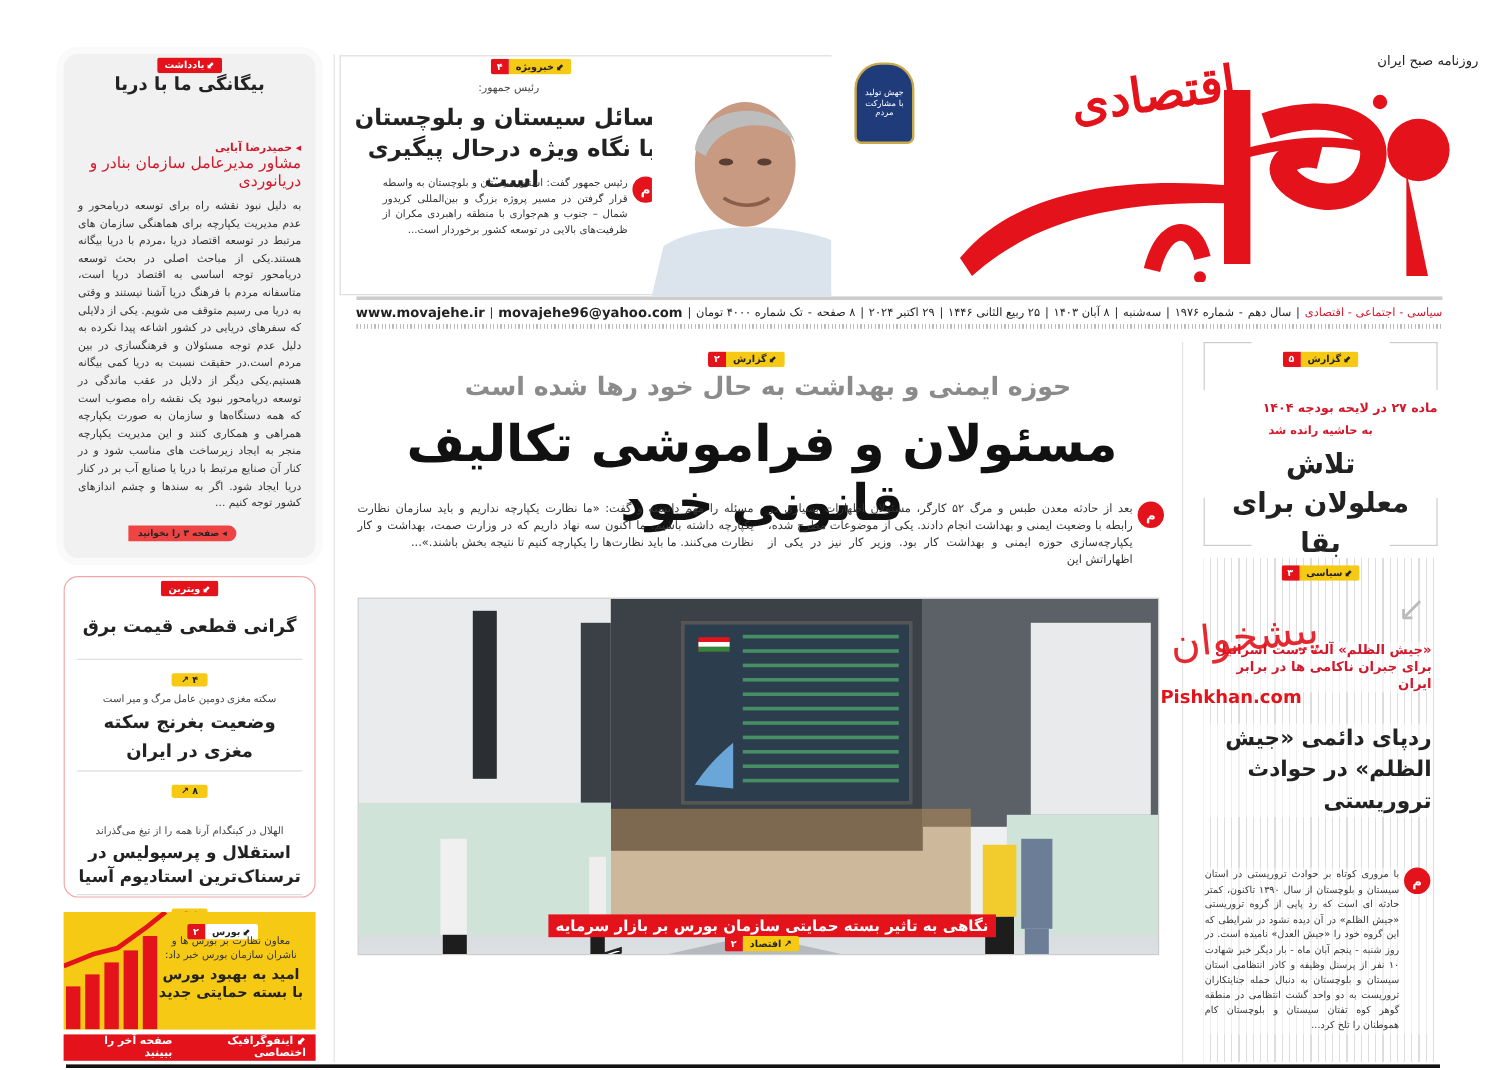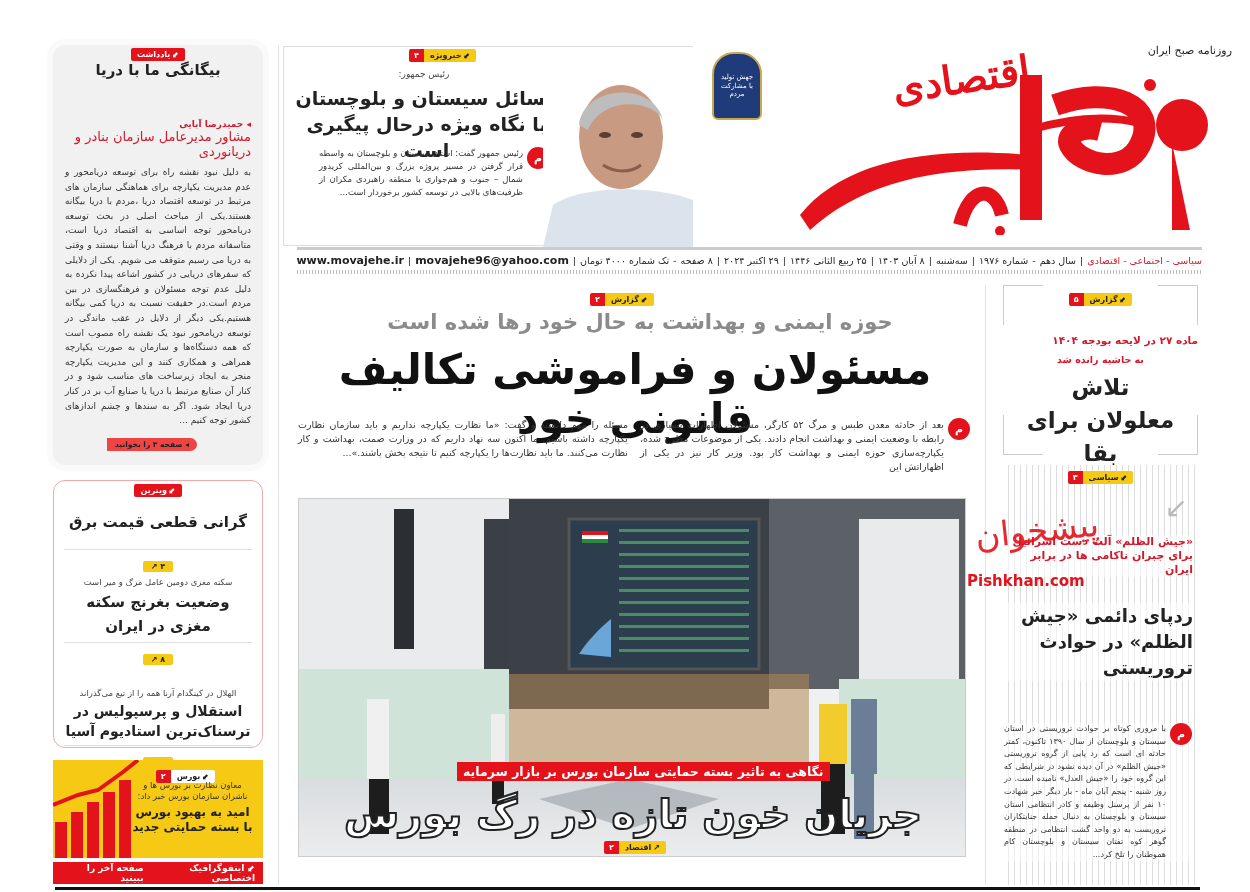--- a/index.html
+++ b/index.html
@@ -26,21 +26,21 @@
   #vitrin-card{left:53px;top:480px;width:210px;height:268px;border:1px solid #f0a8a8;border-radius:12px;background:#fff;}
   #bourse-card{left:53px;top:760px;width:210px;height:98px;background:#f6c915;overflow:hidden;}
   #infographic-bar{left:53px;top:862px;width:210px;height:22px;background:#e3121b;color:#fff;font-size:9px;font-weight:bold;display:flex;justify-content:space-between;align-items:center;padding:0 8px;direction:rtl;}
   .sep{height:1px;background:#ddd;margin:4px 10px;}
   .pg{display:inline-block;background:#f6c915;font-size:8px;font-weight:bold;padding:1px 8px;border-radius:2px;}
   
   #main-kicker{left:300px;top:310px;width:680px;text-align:center;font-size:21px;font-weight:bold;color:#8b8b8b;direction:rtl;}
   #main-headline{left:290px;top:345px;width:690px;text-align:center;font-size:42px;font-weight:bold;color:#111;direction:rtl;letter-spacing:-1px;}
   .body-text{font-size:9.5px;line-height:14px;color:#333;direction:rtl;}
   
-  #photo{left:298px;top:498px;width:668px;height:359px;overflow:hidden;border:1px solid #ccc;}
+  #photo{left:298px;top:498px;width:668px;height:298px;overflow:hidden;border:1px solid #ccc;}
   
   #budget-box{left:1003px;top:285px;width:195px;height:170px;}
   #political-col{left:1003px;top:465px;width:195px;height:420px;background:repeating-linear-gradient(90deg,#fff 0 5px,#ddd 5px 6px);}
   .footer-line{left:55px;top:887px;width:1145px;height:3px;background:#111;}
   .logo-mark{width:22px;height:22px;border-radius:50%;background:#e3121b;color:#fff;display:flex;align-items:center;justify-content:center;font-size:11px;font-weight:bold;flex-shrink:0;}
 </style>
 </head>
 <body>
 
 <div class="abs" id="tagline">روزنامه صبح ایران</div>
@@ -151,21 +151,21 @@
         </span>
       </span>
   </div>
   <div class="rtl" style="text-align:center;padding-top:14px;">
     <div>
       <div style="font-size:15px;font-weight:bold;margin:18px 0;">گرانی قطعی قیمت برق</div>
       <div class="sep"></div>
       <span class="pg"><span>۴</span> ↗</span>
     </div>
     <div style="margin-top:4px;">
-      <div style="font-size:8.5px;color:#444;">سکته مغزی دومین عامل مرگ و میر است</div>
+      <div style="font-size:8.5px;color:#444;font-family:Liberation Serif, serif;">سکته مغزی دومین عامل مرگ و میر است</div>
       <div style="font-size:15px;font-weight:bold;margin:3px 30px;line-height:24px;">وضعیت بغرنج سکته مغزی در ایران</div>
       <div class="sep"></div>
       <span class="pg"><span>۸</span> ↗</span>
     </div>
     <div style="margin-top:22px;">
       <div style="font-size:8.5px;color:#444;">الهلال در کینگدام آرنا همه را از تیغ می‌گذراند</div>
       <div style="font-size:14px;font-weight:bold;margin:3px 6px;line-height:20px;">استقلال و پرسپولیس در ترسناک‌ترین استادیوم آسیا</div>
       <div class="sep"></div>
       <span class="pg"><span>۶</span> ↗</span>
     </div>

